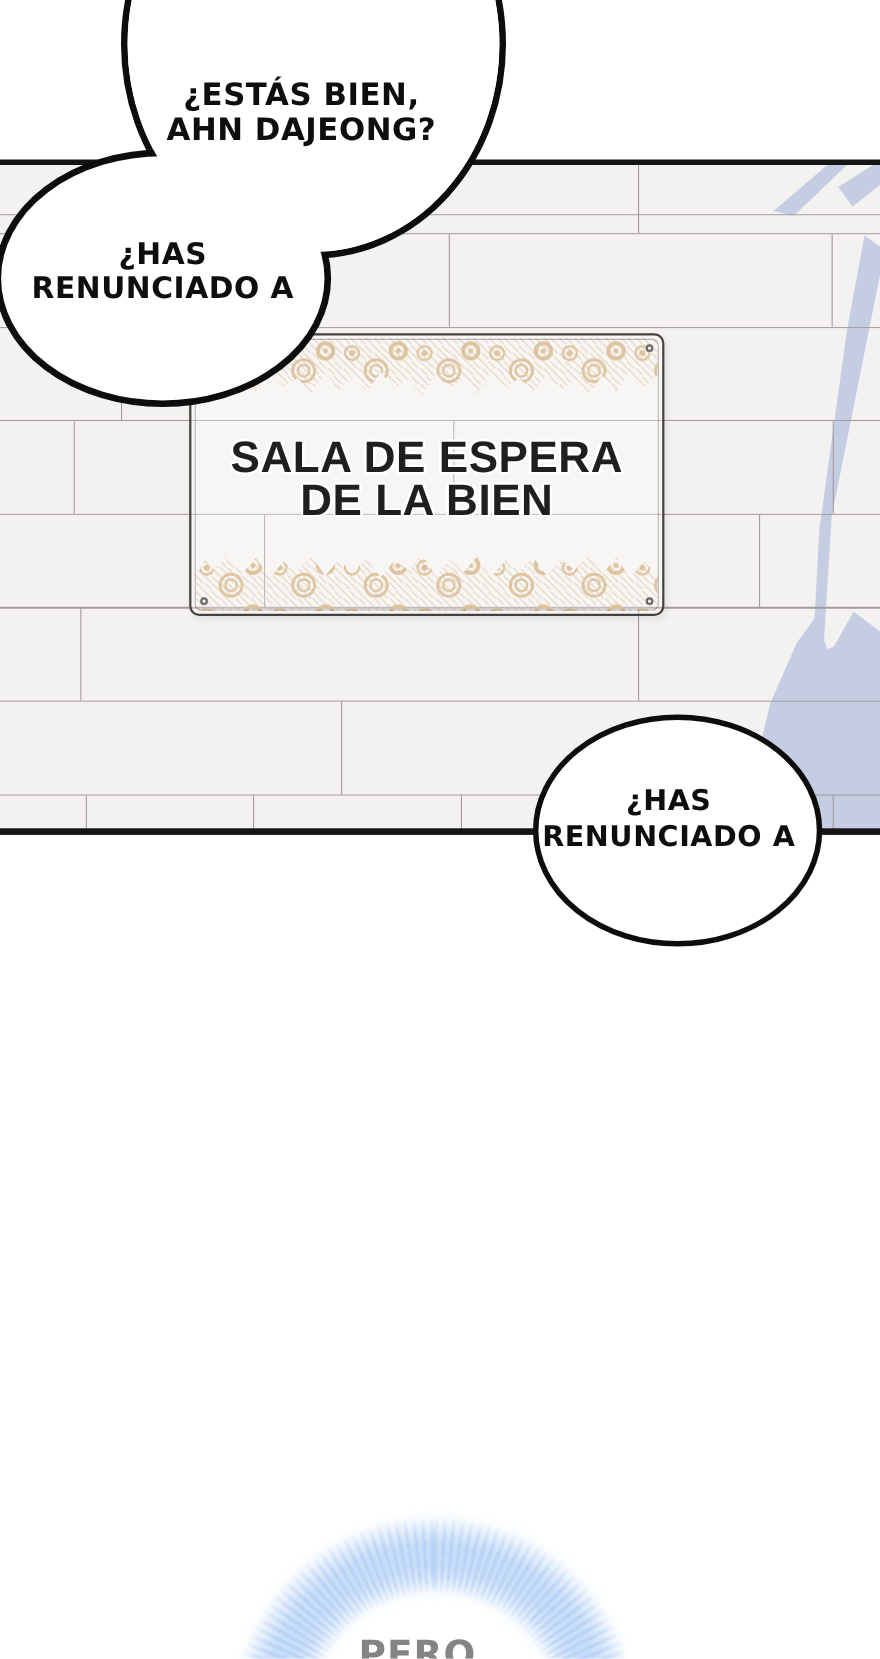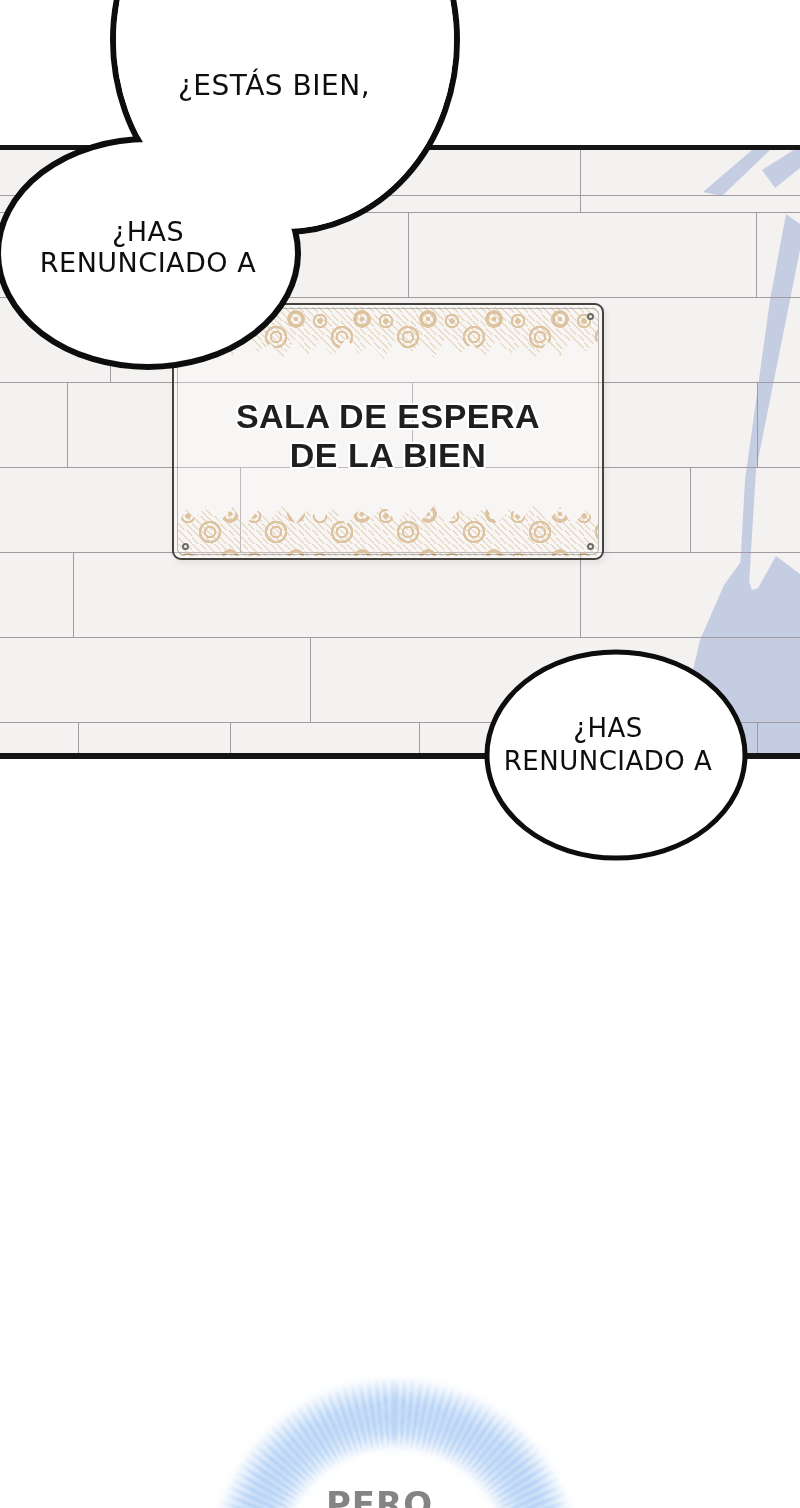--- a/index.html
+++ b/index.html
@@ -51,29 +51,29 @@
   }
   .screw{
     position:absolute;width:7px;height:7px;border-radius:50%;
     border:2px solid #6b6b66;background:#f7f6f3;box-sizing:border-box;
   }
   .screw.tl{left:8px;top:8px;} .screw.tr{right:8px;top:8px;}
   .screw.bl{left:8px;bottom:8px;} .screw.br{right:8px;bottom:8px;}
   .sign-text{
     position:absolute;left:0;top:92px;width:100%;text-align:center;
     font-family:"Liberation Sans",sans-serif;font-weight:800;
-    font-size:34px;line-height:39px;color:var(--sign-text,#1f1f1f);
+    font-size:40px;line-height:39px;color:var(--sign-text,#1f1f1f);
     letter-spacing:0.5px;
     text-shadow:-2px 0 0 #fff,2px 0 0 #fff,0 -2px 0 #fff,0 2px 0 #fff,
       -2px -2px 0 #fff,2px 2px 0 #fff,-2px 2px 0 #fff,2px -2px 0 #fff;
   }
   
   .bubbles{position:absolute;left:0;top:0;width:800px;height:880px;}
   .bubble-text{
-    position:absolute;text-align:center;color:#0e0e0e;font-weight:400;
+    position:absolute;text-align:center;color:#0e0e0e;font-weight:700;
     font-family:"DejaVu Sans",sans-serif;letter-spacing:0.5px;
   }
   .bt1{left:124px;top:70px;width:300px;font-size:28px;line-height:32px;}
   .bt2{left:8px;top:216px;width:280px;font-size:27px;line-height:31px;}
   .bt3{left:468px;top:712px;width:280px;font-size:26px;line-height:33px;}
   
   .burst-wrap{position:absolute;left:205px;top:1372px;width:380px;height:380px;}
   .burst-soft{
     position:absolute;inset:0;border-radius:50%;
     background:radial-gradient(circle at 50% 50%,
@@ -146,20 +146,21 @@
 
   <svg class="bubbles" viewBox="0 0 800 880">
     <ellipse cx="285" cy="40" rx="172" ry="192" style="fill:var(--bubble-fill,#fff);stroke:var(--bubble-stroke,#0d0d0d);stroke-width:6"></ellipse>
     <ellipse cx="148" cy="253" rx="150" ry="114" style="fill:var(--bubble-fill,#fff);stroke:var(--bubble-stroke,#0d0d0d);stroke-width:6"></ellipse>
     <ellipse cx="285" cy="40" rx="169" ry="189" style="fill:var(--bubble-fill,#fff)"></ellipse>
     <ellipse cx="616" cy="755" rx="129" ry="103" style="fill:var(--bubble-fill,#fff);stroke:var(--bubble-stroke,#0d0d0d);stroke-width:5"></ellipse>
   </svg>
 
   <div class="bubble-text bt1">
     <div>¿ESTÁS BIEN,</div>
+    <div>AHN DAJEONG?</div>
   </div>
   <div class="bubble-text bt2">
     <div>¿HAS</div>
     <div>RENUNCIADO A</div>
   </div>
   <div class="bubble-text bt3">
     <div>¿HAS</div>
     <div>RENUNCIADO A</div>
   </div>
 

